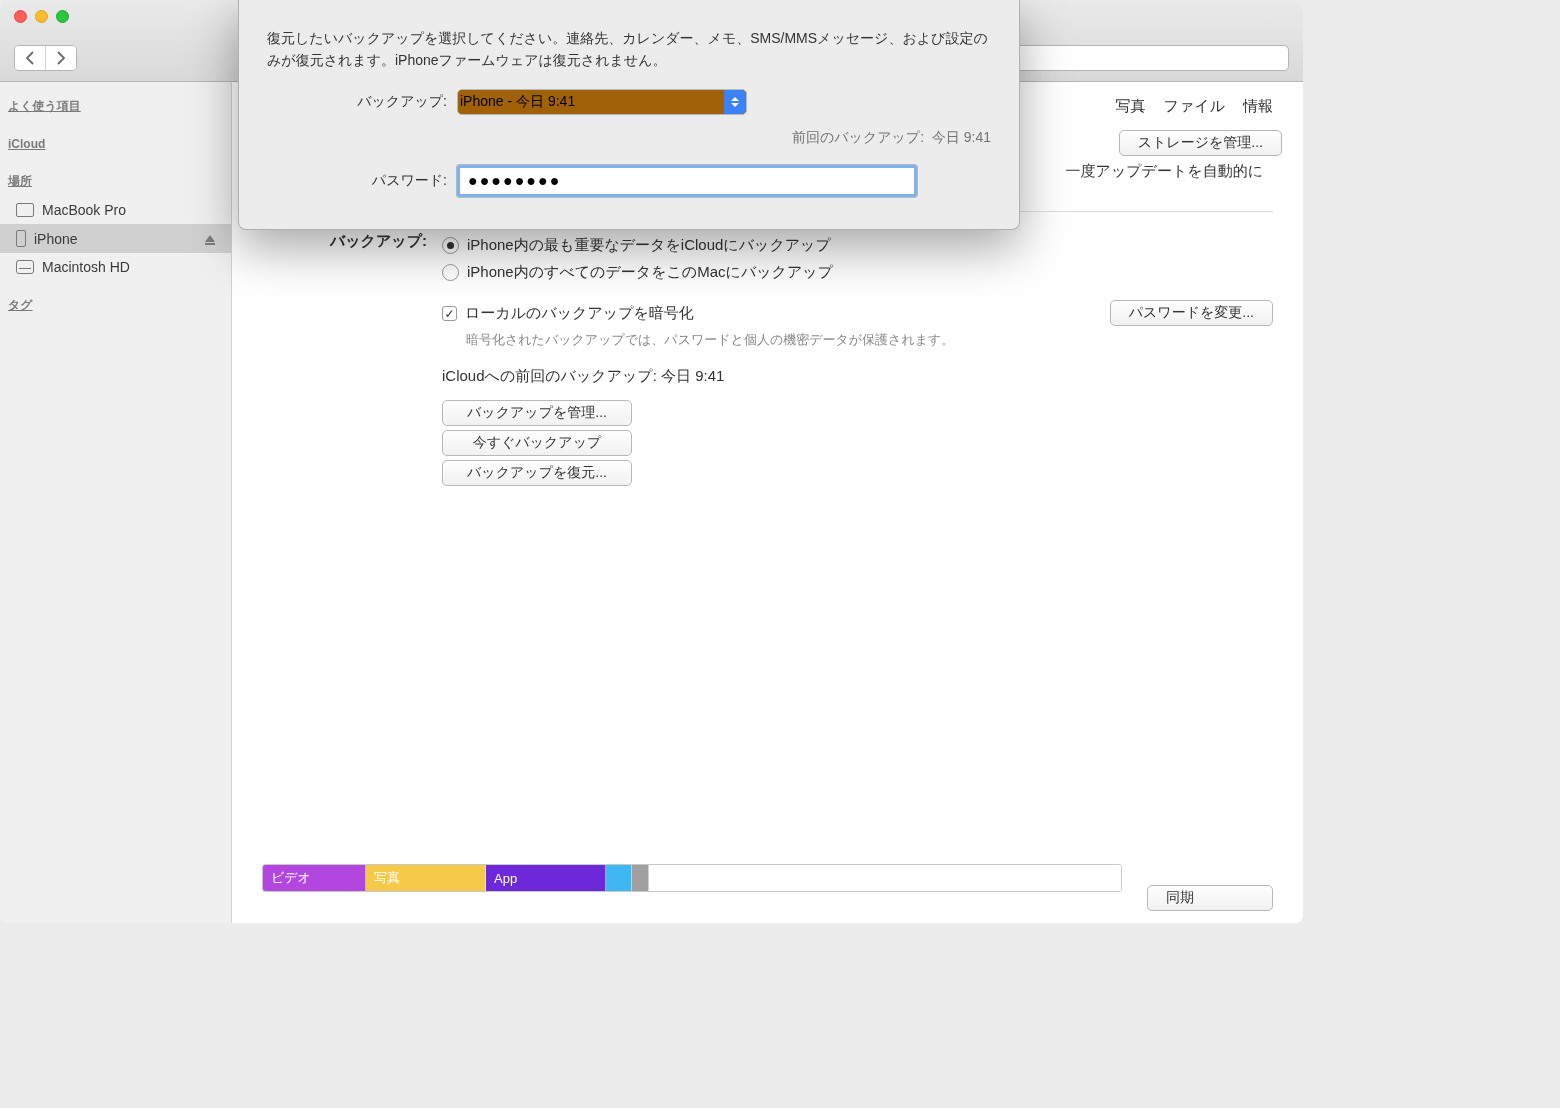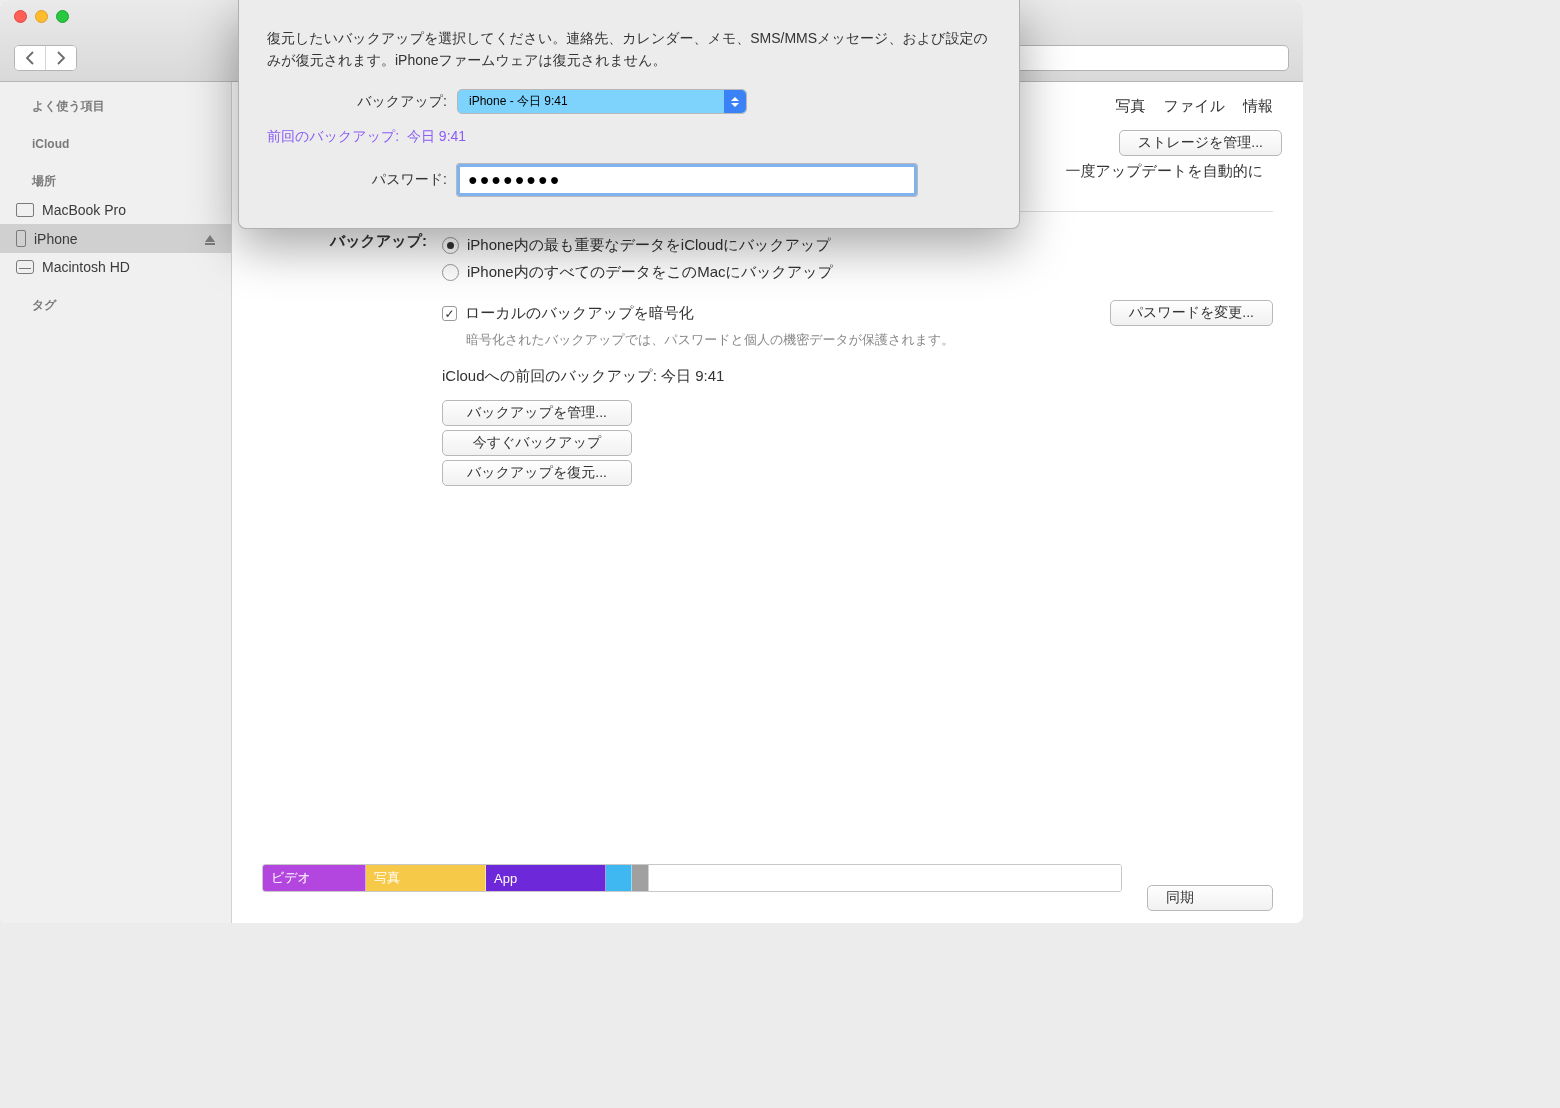--- a/index.html
+++ b/index.html
@@ -19,21 +19,21 @@
 .toolbar { position:absolute; bottom:8px; left:0; right:0; display:flex; align-items:center; padding:0 14px; gap:10px;}
 .tb-group { display:flex; background:#fff; border:1px solid #b4b4b4; border-radius:5px; overflow:hidden;}
 .tb-btn { padding:5px 10px; background:#fff; border:none; border-right:1px solid #d4d4d4; cursor:pointer; display:flex; align-items:center; justify-content:center; color:#6b6b6b;}
 .tb-btn:last-child{border-right:none;}
 .tb-btn.active{background:#7d7d7d;color:#fff;}
 .search-box{flex:1; background:#fff; border:1px solid #b4b4b4; border-radius:5px; padding:4px 10px; display:flex; align-items:center; gap:6px; margin-left:10px;}
 .search-box input{border:none; outline:none; flex:1; font-size:14px; background:transparent;}
 
 .body { display:flex; height:calc(100% - 82px);}
 .sidebar { width:232px; background:#f0f0f0; border-right:1px solid #d2d2d2; padding:10px 0; font-size:14px;}
-.sb-head{color:#7a7a7a; font-size:12px; font-weight:bold; padding:6px 32px;}
+.sb-head{color:#7a7a7a; font-size:12px; font-weight:bold; padding:6px 8px;text-decoration:underline;}
 .sb-item{padding:6px 16px; display:flex; align-items:center; gap:8px; cursor:pointer; color:#3a3a3a;}
 .sb-item.selected{background:#d0d0d0;}
 .sb-ico{width:18px; height:14px; border:1.5px solid #7a7a7a; border-radius:2px; display:inline-block;}
 .sb-ico.disk{border-radius:3px; position:relative;}
 .sb-ico.disk::after{content:"";position:absolute;bottom:1px;left:2px;right:2px;height:3px;border-top:1px solid #7a7a7a;}
 .sb-ico.phone{width:10px;height:17px;}
 .eject{margin-left:auto; width:0;height:0;border-left:5px solid transparent;border-right:5px solid transparent;border-bottom:7px solid #7a7a7a; position:relative;}
 .eject::after{content:"";position:absolute;top:8px;left:-5px;width:10px;height:2px;background:#7a7a7a;}
 
 .main{flex:1; background:#fff; position:relative; overflow:hidden;}
@@ -58,26 +58,26 @@
 .storage-bar{position:absolute; bottom:12px; left:30px; right:30px; display:flex; align-items:center; gap:25px;}
 .bar{flex:1; height:28px; border:1px solid #c8c8c8; border-radius:3px; display:flex; overflow:hidden;}
 .seg{height:100%; color:#fff; font-size:13px; display:flex; align-items:center; padding-left:8px; border-right:1px solid rgba(255,255,255,0.5);}
 .sync-btn{width:126px; text-align:left;margin-top:40px;}
 
 
 .sheet{position:absolute; top:0; left:238px; width:782px; background:#ececec; border:1px solid #b0b0b0; border-top:none; border-radius:0 0 8px 8px; box-shadow:0 18px 50px rgba(0,0,0,0.35); padding:28px 28px 22px 28px; z-index:50;}
 .sheet-msg{font-size:14px; color:#333; line-height:1.55; margin-bottom:18px;}
 .sheet-row{display:flex; align-items:center; margin:10px 0;}
 .sheet-label{width:190px; text-align:right; padding-right:10px; font-size:14px; color:#333;}
-.select{flex:0 0 290px; background:#7dd3fc; border:1px solid #b8b8b8; border-radius:5px; padding:3px 11px; font-size:12px; position:relative; cursor:pointer;}
+.select{flex:0 0 290px; background:#a16207; border:1px solid #b8b8b8; border-radius:5px; padding:3px 2px; font-size:14px; position:relative; cursor:pointer;}
 .select-arrows{position:absolute; right:0; top:0; bottom:0; width:22px; background:#3b82f6; border-radius:0 5px 5px 0; display:flex; flex-direction:column; align-items:center; justify-content:center;}
 .select-arrows::before,.select-arrows::after{content:"";width:0;height:0;border-left:4px solid transparent;border-right:4px solid transparent;}
 .select-arrows::before{border-bottom:4px solid #fff;margin-bottom:2px;}
 .select-arrows::after{border-top:4px solid #fff;}
-.sheet-info{font-size:14px; color:#8b5cf6; padding:4px 0 8px;}
+.sheet-info{font-size:14px; color:#737373; padding:4px 0 8px;text-align:right;}
 .pw-input{flex:0 0 460px; border:3px solid #7fb3ef; outline:1px solid #b8b8b8; border-radius:2px; padding:4px 8px; font-size:16px; letter-spacing:2px; font-family:Arial;}
 .sheet-actions{display:flex; justify-content:flex-end; gap:16px; margin-top:26px;}
 .sheet-actions .btn{padding:4px 38px;}
 
 svg{display:block;}
 </style>
 </head>
 <body>
 
 <div class="window">

